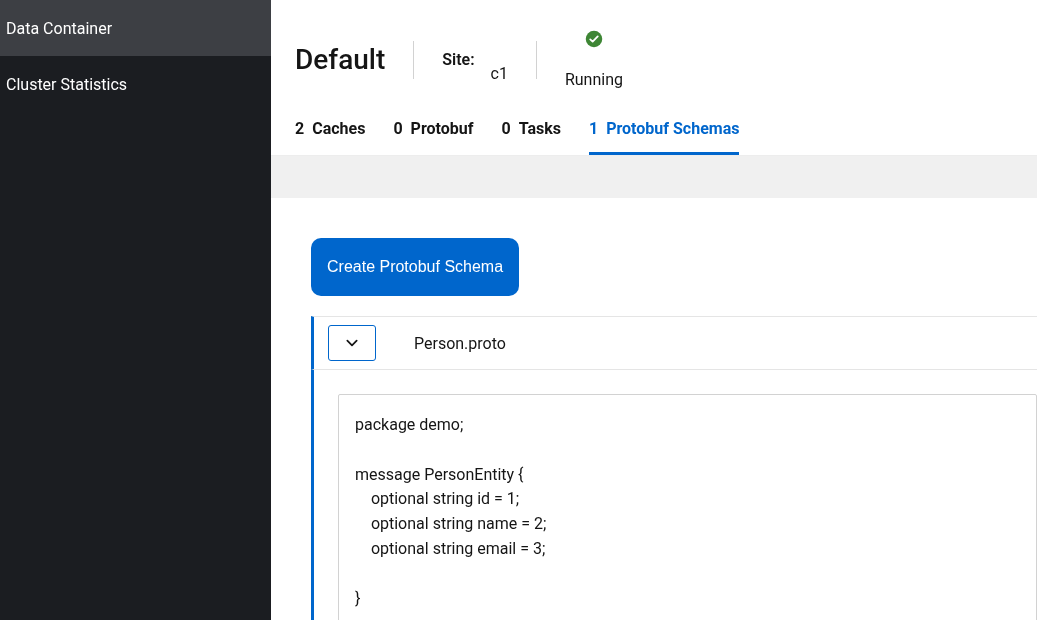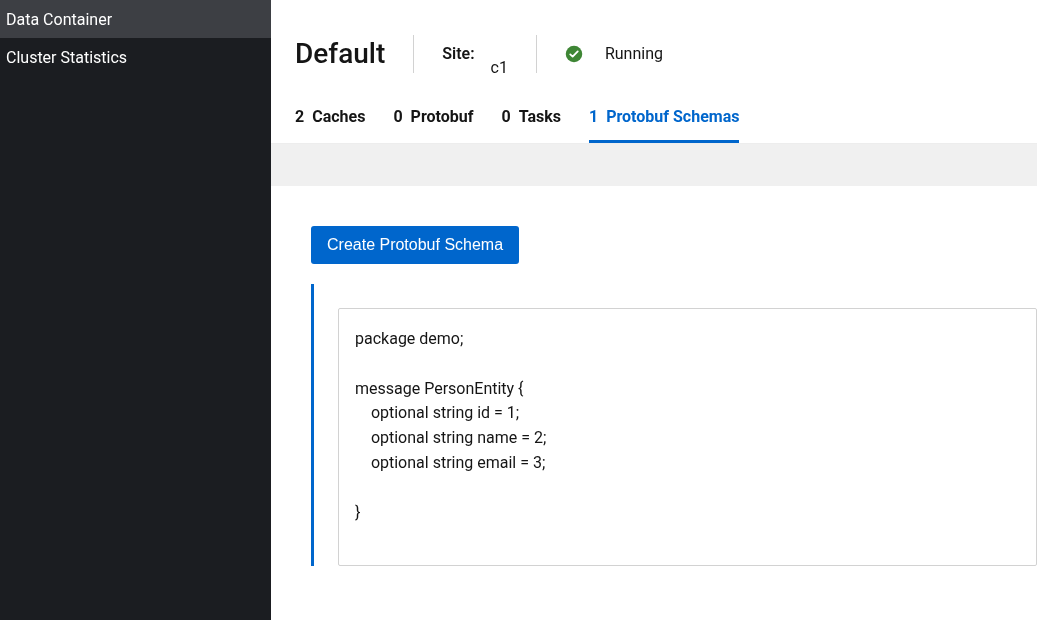--- a/index.html
+++ b/index.html
@@ -1,48 +1,48 @@
 <!DOCTYPE html>
 <html><head>
 <meta charset="utf-8">
 <style>
   * { box-sizing: border-box; margin: 0; padding: 0; }
   html, body { width: 1037px; height: 620px; font-family: -apple-system, BlinkMacSystemFont, "Segoe UI", Roboto, "Helvetica Neue", Arial, sans-serif; overflow: hidden; background: #fff; }
   .app { display: flex; width: 100%; height: 100%; }
 
   
   .sidebar { width: 271px; background: #1b1d21; color: #fff; flex-shrink: 0; }
-  .sidebar-item { height: 38px; display: flex; align-items: center; padding: 0 8px 0 6px; font-size: 16px; cursor: pointer; }
+  .sidebar-item { height: 56px; display: flex; align-items: center; padding: 0 8px 0 6px; font-size: 16px; cursor: pointer; }
   .sidebar-item.active { background: #3d3f44; }
 
   
   .main { flex: 1; display: flex; flex-direction: column; background: #fff; min-width: 0; }
 
   
   .header { display: flex; align-items: center; padding: 30px 0 26px 24px; gap: 28px; }
   .title { font-size: 28px; font-weight: 500; color: #151515; }
   .divider-v { width: 1px; height: 38px; background: #d2d2d2; }
   .site-block { display: flex; align-items: center; gap: 16px; font-size: 16px; color: #151515; justify-content: space-between; }
   .site-label { font-weight: 600; }
   .site-value { font-weight: 400; margin-top: 28px; }
-  .status-block { display: flex; align-items: center; gap: 22px; font-size: 16px; color: #151515; }
+  .status-block { display: flex; align-items: center; gap: 22px; font-size: 16px; color: #151515; flex-direction: column; }
   .status-icon { width: 18px; height: 18px; }
 
   
   .tabs { display: flex; gap: 28px; padding: 0 0 0 24px; border-bottom: 1px solid #ededed; }
   .tab { display: flex; align-items: baseline; gap: 8px; padding: 4px 0 14px; font-size: 16px; color: #151515; cursor: pointer; border-bottom: 3px solid transparent; }
   .tab.active { color: #0066cc; border-bottom-color: #0066cc; }
   .tab-count { font-weight: 700; }
   .tab-label { font-weight: 700; }
 
   
   .content-gap { height: 42px; background: #f0f0f0; }
   .content-panel { background: #fff;  padding: 40px 0 0 40px; flex: 1; overflow: hidden; }
 
-  .create-btn { background: #0066cc; color: #fff; border: none; border-radius: 3px; font-size: 16px; padding: 10px 16px; cursor: pointer; }
+  .create-btn { background: #0066cc; color: #fff; border: none; border-radius: 10px; font-size: 16px; padding: 20px 16px; cursor: pointer; }
 
   .schema-block { margin-top: 20px; }
   .schema-header { display: flex; align-items: center; gap: 38px; padding: 8px 0 8px 0; border-top: 1px solid #e5e5e5; border-bottom: 1px solid #e5e5e5; border-left: 3px solid #0066cc; }
   .toggle-btn { width: 48px; height: 36px; border: 1px solid #0066cc; background: #fff; border-radius: 3px; display: flex; align-items: center; justify-content: center; cursor: pointer; margin-left: 14px; }
   .schema-name { font-size: 16px; color: #151515; }
 
   .code-wrap { border-left: 3px solid #0066cc; padding: 24px 0 0 24px; }
   .code-box { border: 1px solid #d2d2d2; padding: 18px 16px 40px; font-family: inherit; font-size: 16px; color: #151515; white-space: pre-wrap; line-height: 1.55; border-radius: 2px; }
 </style>
 </head>
@@ -95,20 +95,28 @@
         <span class="tab-count">1</span>
         <span class="tab-label">Protobuf Schemas</span>
       </div>
     </div>
 
     <div class="content-gap"></div>
     <div class="content-panel">
       <button class="create-btn">Create Protobuf Schema</button>
 
       <div class="schema-block">
+        <div class="schema-header">
+          <button class="toggle-btn">
+            <svg width="14" height="14" viewBox="0 0 24 24">
+              <path d="M4 8 L12 16 L20 8" stroke="#151515" stroke-width="3" fill="none" stroke-linecap="round" stroke-linejoin="round"></path>
+            </svg>
+          </button>
+          <span class="schema-name">Person.proto</span>
+        </div>
         <div class="code-wrap">
           <div class="code-box">package demo;
 
 message PersonEntity {
     optional string id = 1;
     optional string name = 2;
     optional string email = 3;
 
 }</div>
         </div>

